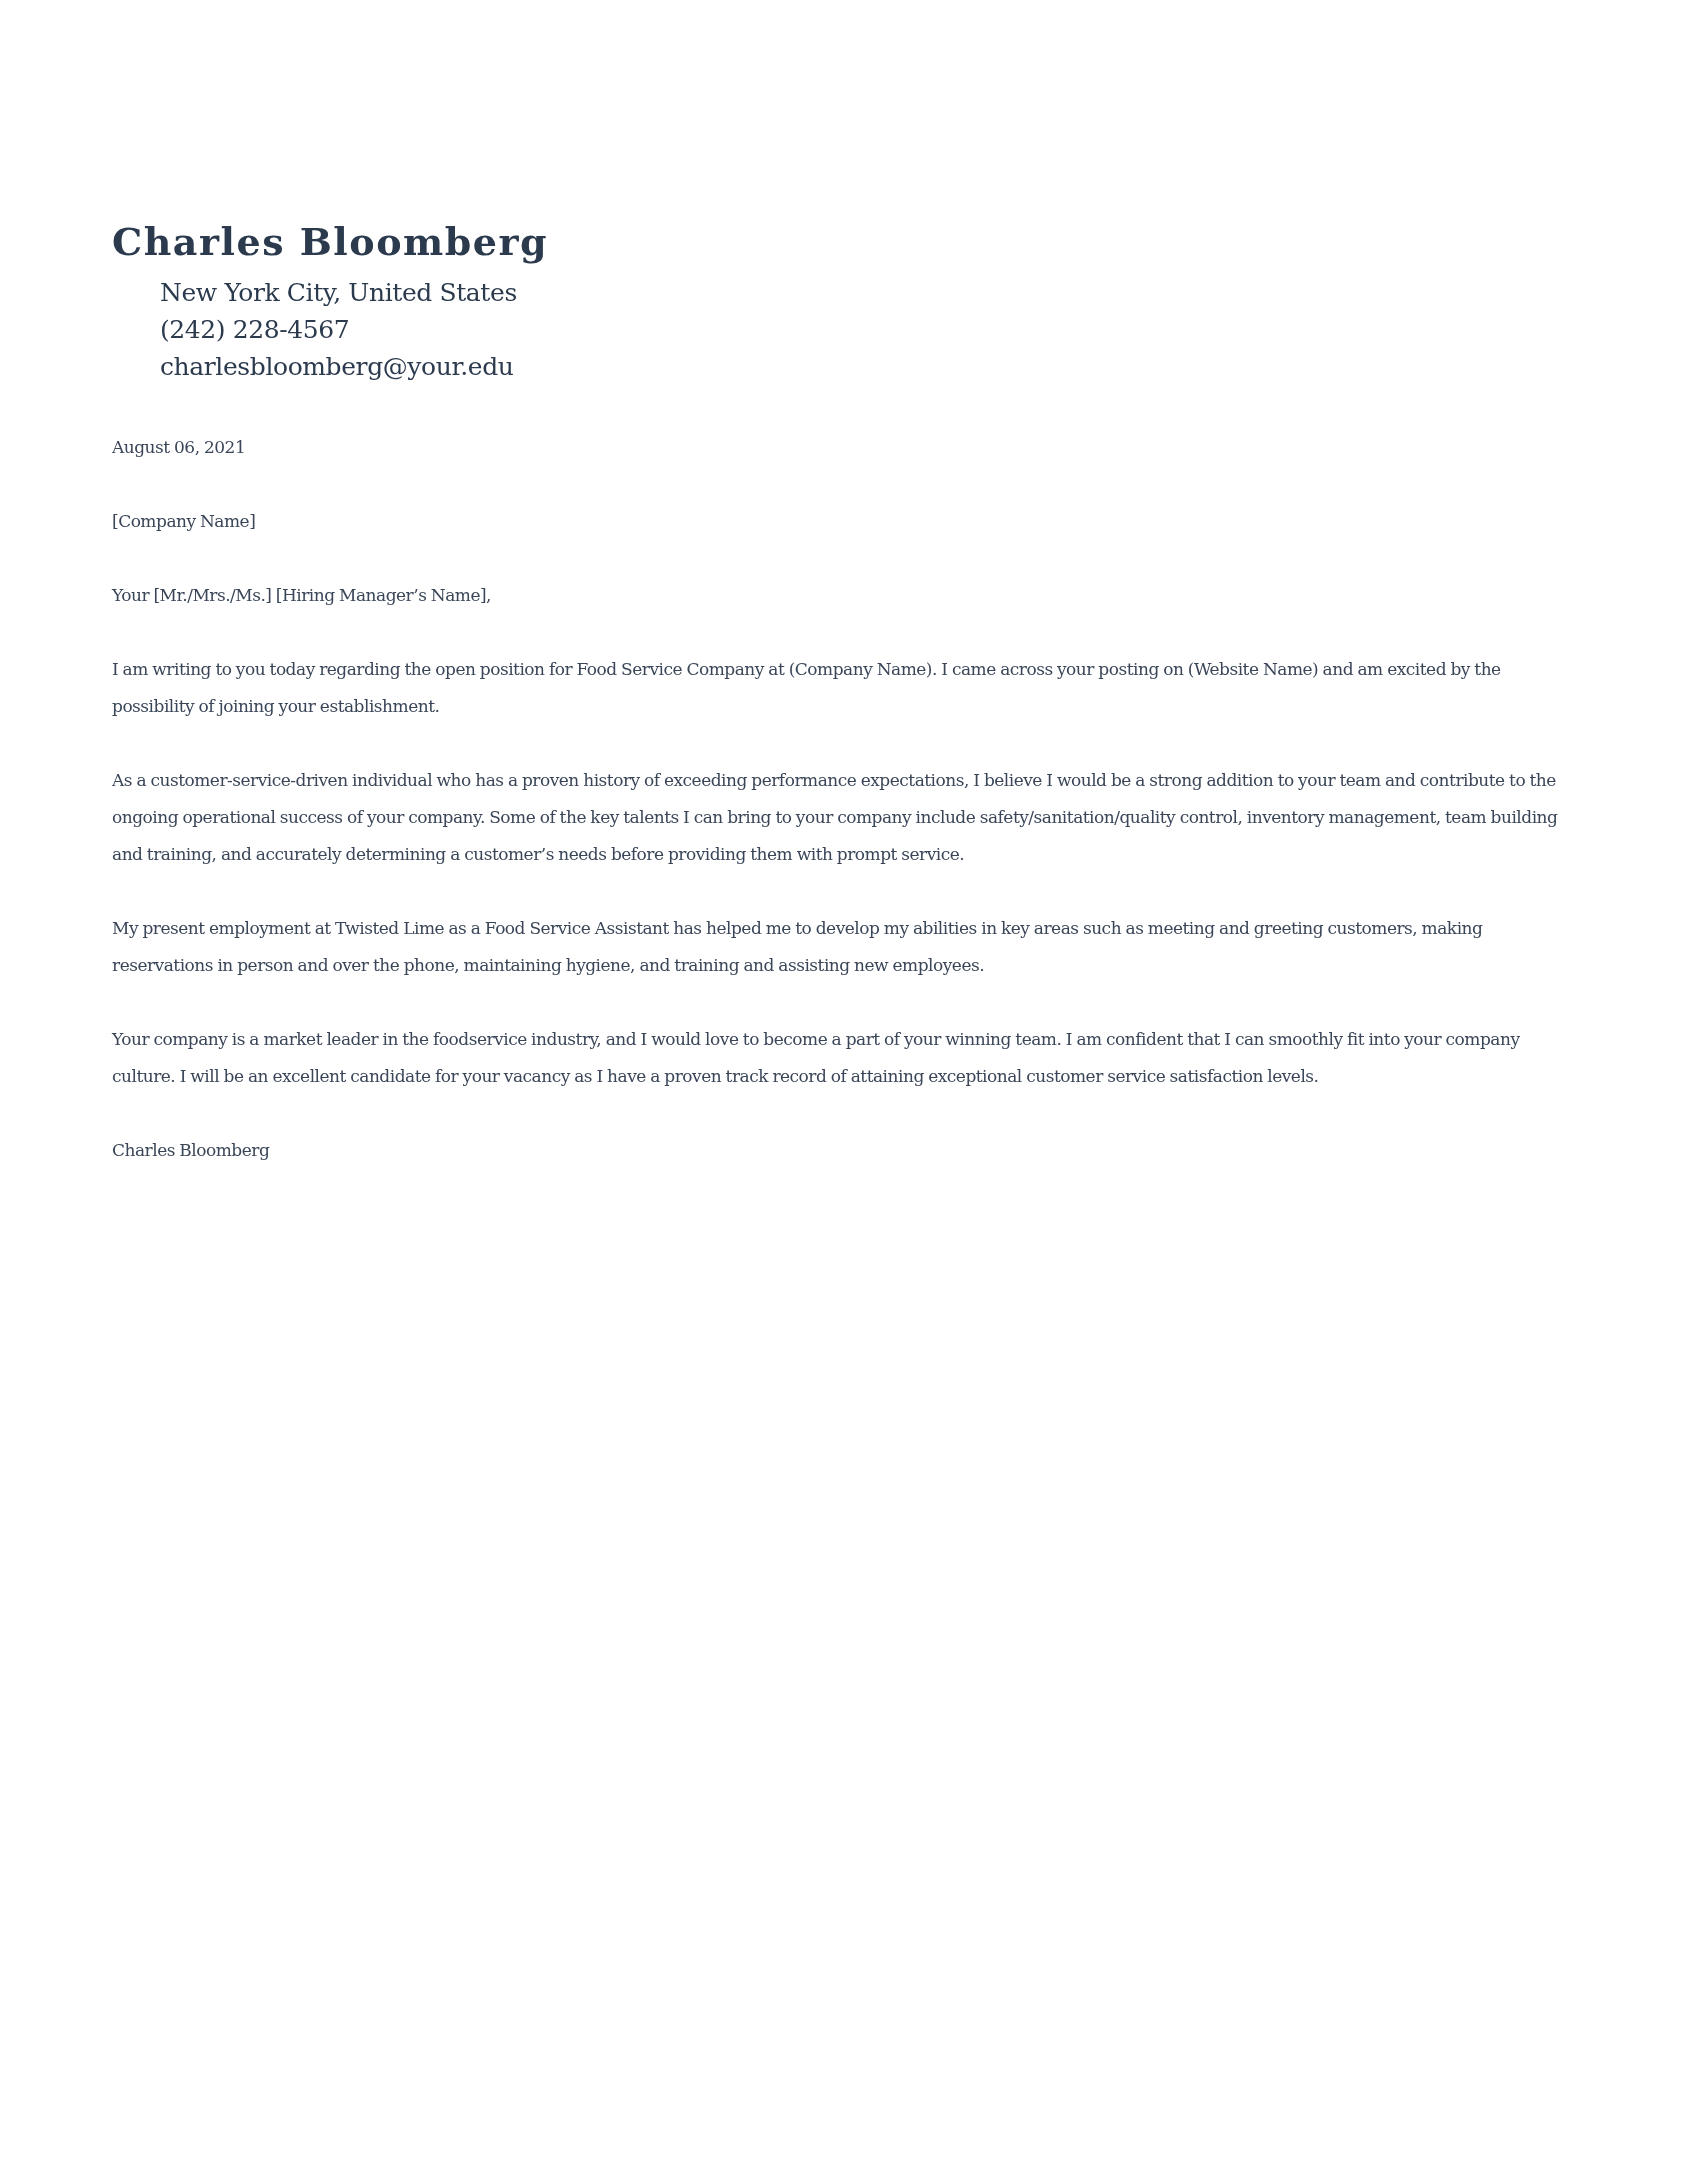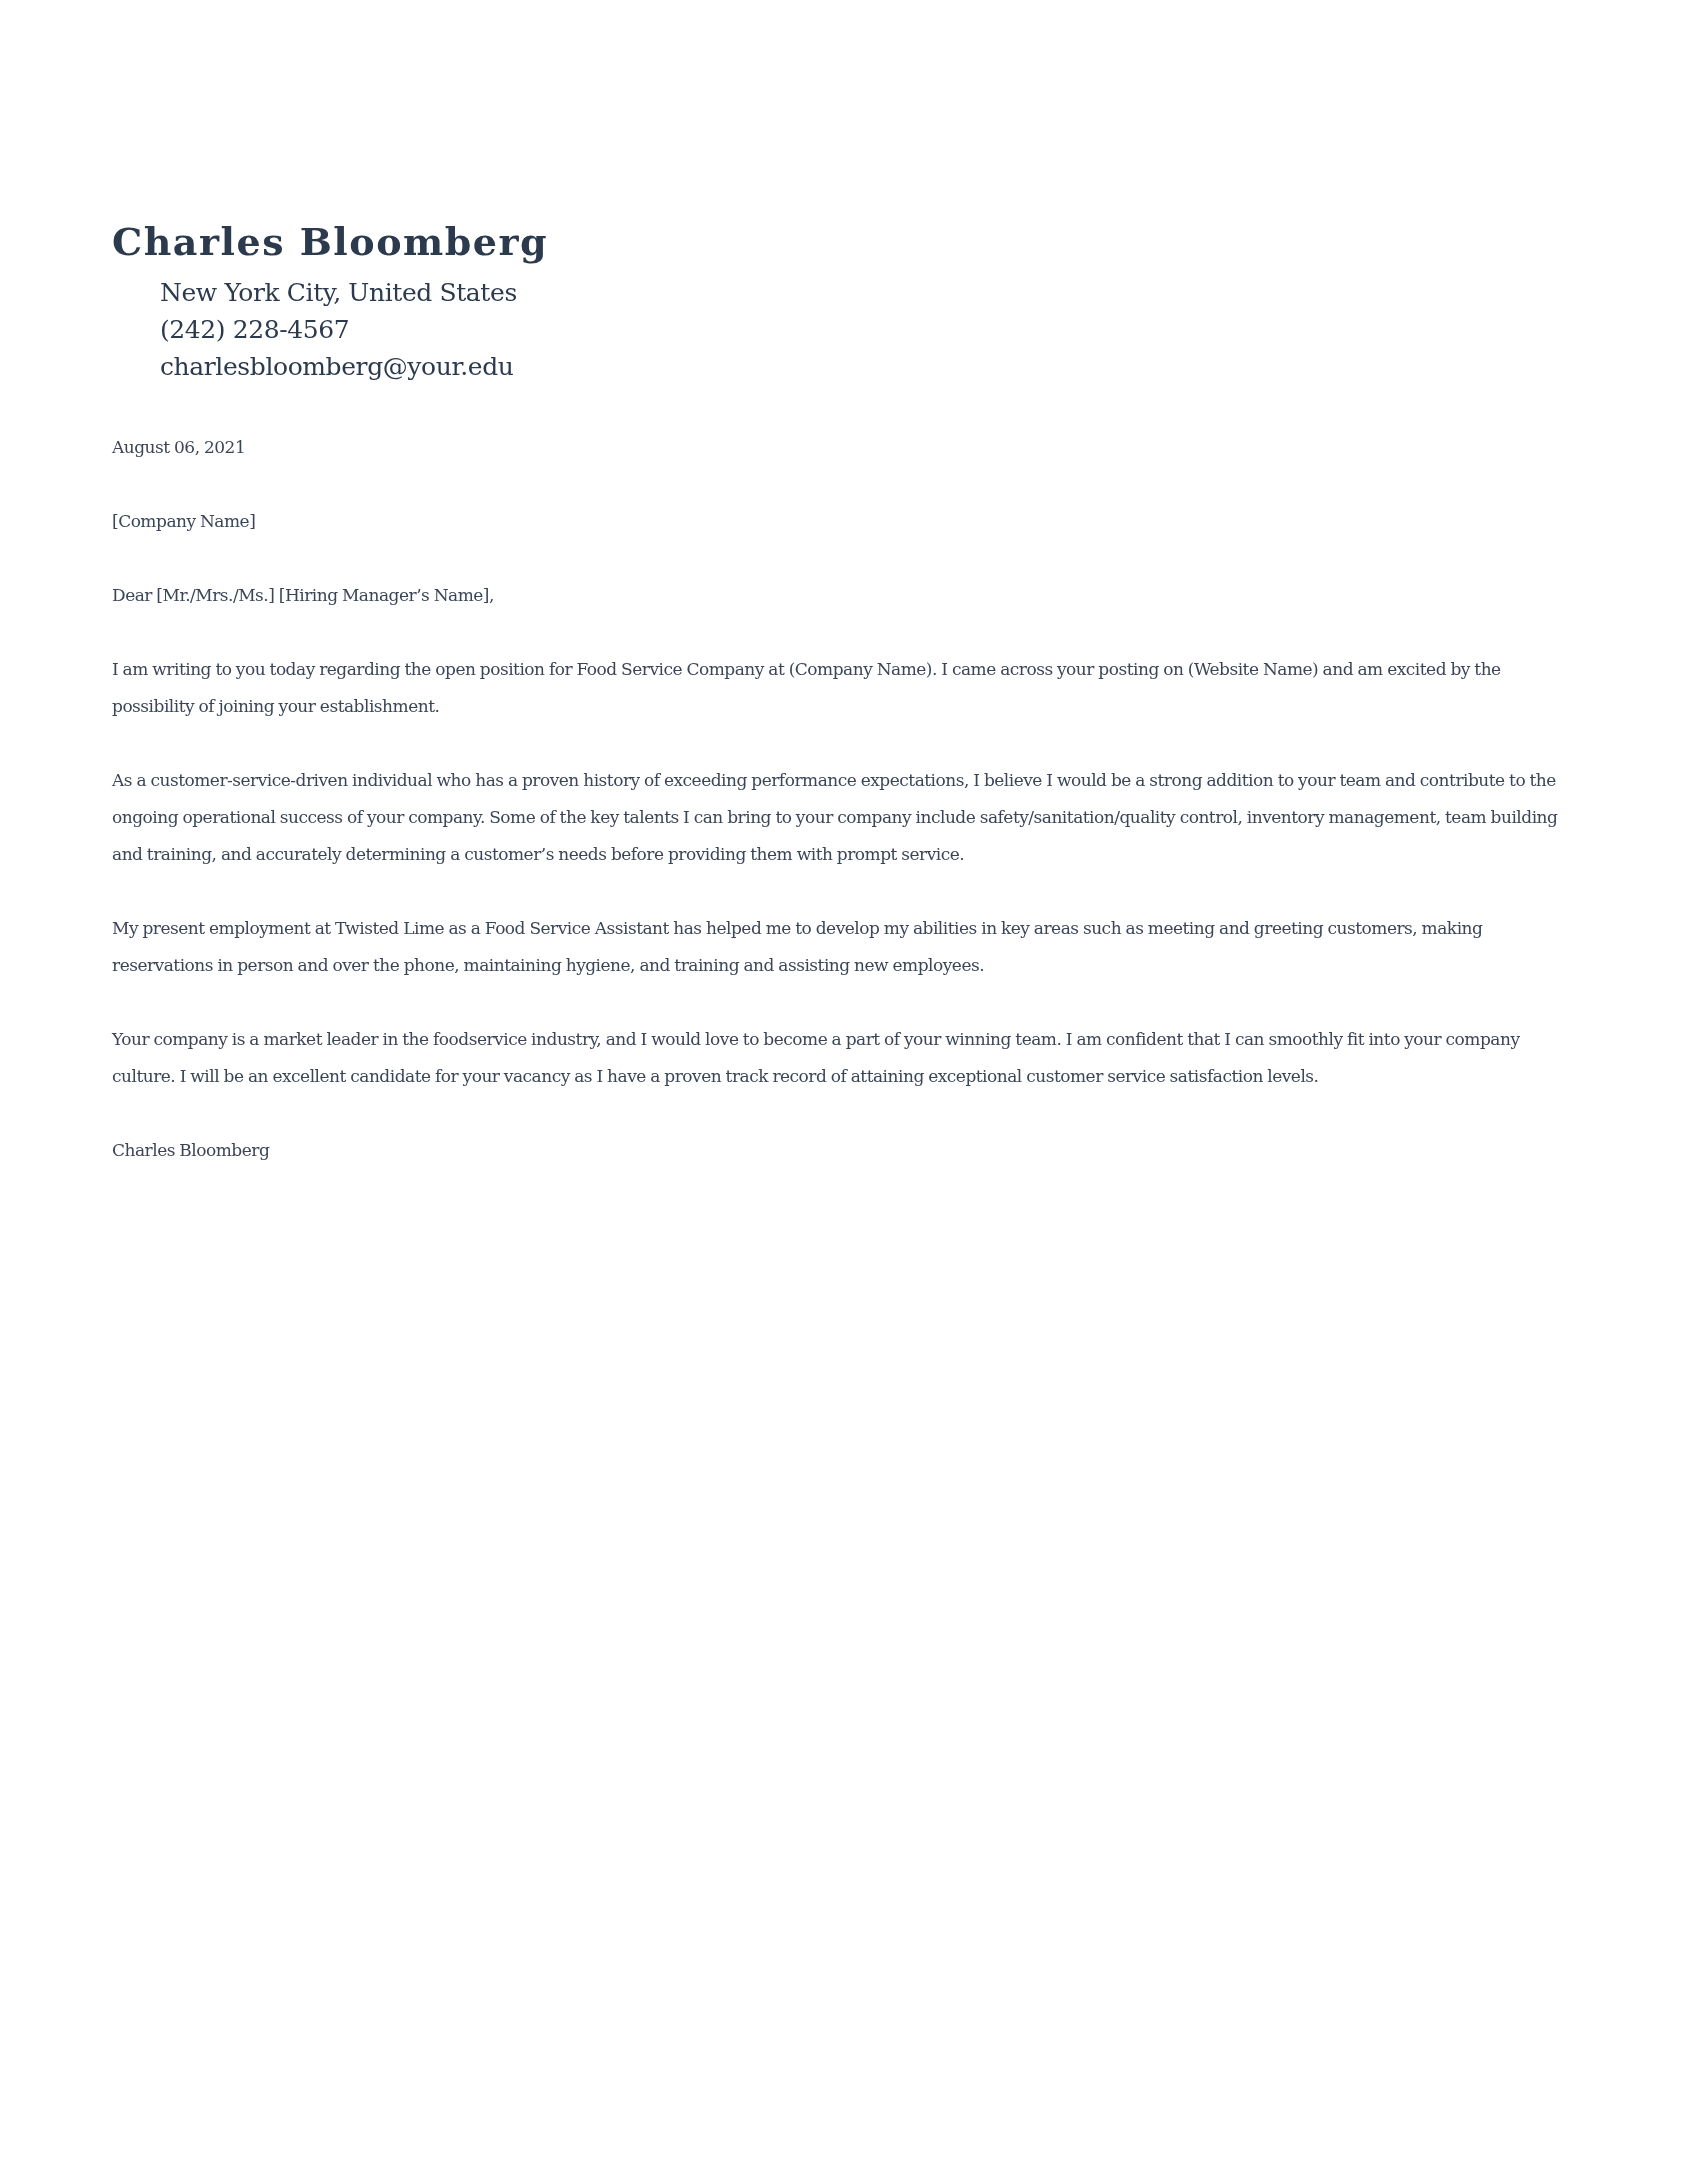--- a/index.html
+++ b/index.html
@@ -70,21 +70,21 @@
 
   <div class="contact">
     <div>New York City, United States</div>
     <div>(242) 228-4567</div>
     <div>charlesbloomberg@your.edu</div>
   </div>
 
   <div class="letter">
     <p>August 06, 2021</p>
     <p>[Company Name]</p>
-    <p>Dear [Mr./Mrs./Ms.] [Hiring Manager’s Name],</p>
+    <p>Your [Mr./Mrs./Ms.] [Hiring Manager’s Name],</p>
     <p>I am writing to you today regarding the open position for Food Service Company at (Company Name). I came across your posting on (Website Name) and am excited by the possibility of joining your establishment.</p>
     <p>As a customer-service-driven individual who has a proven history of exceeding performance expectations, I believe I would be a strong addition to your team and contribute to the ongoing operational success of your company. Some of the key talents I can bring to your company include safety/sanitation/quality control, inventory management, team building and training, and accurately determining a customer’s needs before providing them with prompt service.</p>
     <p>My present employment at Twisted Lime as a Food Service Assistant has helped me to develop my abilities in key areas such as meeting and greeting customers, making reservations in person and over the phone, maintaining hygiene, and training and assisting new employees.</p>
     <p>Your company is a market leader in the foodservice industry, and I would love to become a part of your winning team. I am confident that I can smoothly fit into your company culture. I will be an excellent candidate for your vacancy as I have a proven track record of attaining exceptional customer service satisfaction levels.</p>
     <div class="closing">
       <div>Charles Bloomberg</div>
     </div>
   </div>
 </div>
 

